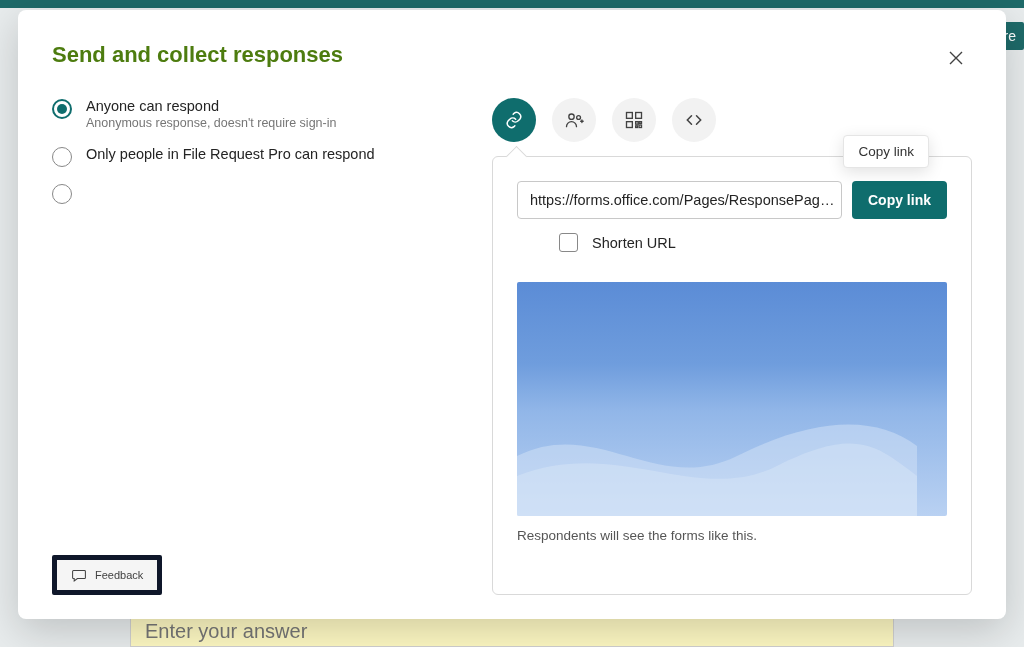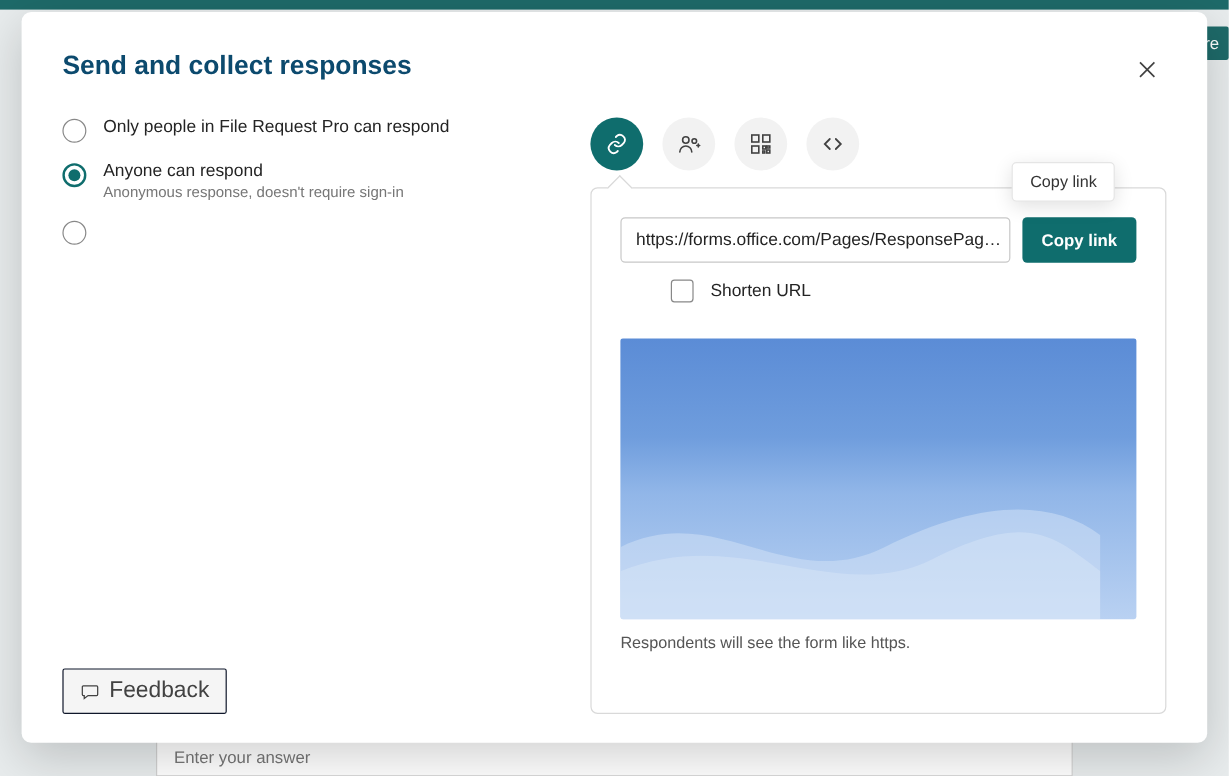--- a/index.html
+++ b/index.html
@@ -3,32 +3,32 @@
 <meta charset="utf-8">
 <style>
   * { box-sizing: border-box; margin: 0; padding: 0; font-family: "Segoe UI", -apple-system, sans-serif; }
   html, body { width: 1024px; height: 647px; overflow: hidden; }
   body { background: #e8eced; position: relative; }
 
   .bg-topbar { position:absolute; top:0; left:0; right:0; height:8px; background:#1e6a69; }
   .bg-fragment { position:absolute; top:22px; right:0; background:#1e6a69; color:#fff; font-size:14px; padding:6px 8px; border-radius:2px; }
   .bg-answer {
     position:absolute; left:130px; right:130px; bottom:0; height:32px;
-    background:#ffffff; border:1px solid #d1d1d1; color:#767676; font-size:14px;
+    background:#fef9c3; border:1px solid #d1d1d1; color:#767676; font-size:20px;
     display:flex; align-items:center; padding:0 14px;
   }
 
   .modal {
     position:absolute; top:10px; left:18px; right:18px; bottom:28px;
     background:#fff; border-radius:8px; box-shadow:0 12px 40px rgba(0,0,0,.18);
     padding:32px 34px 24px 34px;
     display:flex; flex-direction:column;
   }
   .modal-header { display:flex; justify-content:space-between; align-items:flex-start; margin-bottom:24px; }
-  .modal-title { font-size:22px; font-weight:600; color:#0c4a6e; }
+  .modal-title { font-size:22px; font-weight:600; color:#4d7c0f; }
   .close-btn { width:32px; height:32px; display:flex; align-items:center; justify-content:center; cursor:pointer; color:#424242; }
   .close-btn svg { width:16px; height:16px; }
 
   .modal-body { flex:1; display:flex; gap:40px; }
 
   .left-col { flex:0 0 400px; display:flex; flex-direction:column; }
   .radio-group { display:flex; flex-direction:column; gap:16px; }
   .radio-item { display:flex; gap:14px; cursor:pointer; }
   .radio-circle {
     flex:0 0 20px; width:20px; height:20px; border-radius:50%;
@@ -38,22 +38,22 @@
   .radio-item.selected .radio-circle::after {
     content:""; position:absolute; top:3px; left:3px; right:3px; bottom:3px;
     background:#0f6d6d; border-radius:50%;
   }
   .radio-text .label { font-size:14.5px; color:#242424; }
   .radio-text .desc  { font-size:12.5px; color:#767676; margin-top:2px; }
 
   .feedback-row { margin-top:auto; }
   .feedback-btn {
     display:inline-flex; align-items:center; gap:8px;
-    border:1px solid #0f172a; background:#f5f5f5; color:#424242;
-    font-size:19px; padding:7px 14px; cursor:pointer; border-radius:2px;
+    border:5px solid #0f172a; background:#f5f5f5; color:#424242;
+    font-size:11px; padding:7px 14px; cursor:pointer; border-radius:2px;
   }
   .feedback-btn svg { width:16px; height:16px; }
 
   .right-col { flex:1; display:flex; flex-direction:column; min-width:0; }
   .tab-pills { display:flex; gap:16px; margin-bottom:14px; }
   .pill {
     width:44px; height:44px; border-radius:50%;
     display:flex; align-items:center; justify-content:center;
     background:#f2f2f2; cursor:pointer; color:#424242;
   }
@@ -136,32 +136,32 @@
         <path d="M2 2 L14 14 M14 2 L2 14"></path>
       </svg>
     </div>
   </div>
 
   <div class="modal-body">
 
     <div class="left-col">
       <div class="radio-group">
 
-        <div class="radio-item">
-          <div class="radio-circle"></div>
-          <div class="radio-text">
-            <div class="label">Only people in File Request Pro can respond</div>
-          </div>
-        </div>
-
         <div class="radio-item selected">
           <div class="radio-circle"></div>
           <div class="radio-text">
             <div class="label">Anyone can respond</div>
             <div class="desc">Anonymous response, doesn't require sign-in</div>
+          </div>
+        </div>
+
+        <div class="radio-item">
+          <div class="radio-circle"></div>
+          <div class="radio-text">
+            <div class="label">Only people in File Request Pro can respond</div>
           </div>
         </div>
 
         <div class="radio-item">
           <div class="radio-circle"></div>
         </div>
       </div>
 
       <div class="feedback-row">
         <button class="feedback-btn">
@@ -222,19 +222,19 @@
 
         <div class="preview-wrap">
           <div class="preview-canvas">
             <svg class="wave" viewBox="0 0 400 120" preserveAspectRatio="none">
               <path d="M0 60 C80 20 140 100 220 60 S360 20 400 50 V120 H0 Z"></path>
             </svg>
             <svg class="wave wave2" viewBox="0 0 400 120" preserveAspectRatio="none">
               <path d="M0 80 C100 40 180 110 260 70 S360 50 400 80 V120 H0 Z"></path>
             </svg>
           </div>
-          <div class="caption">Respondents will see the form like https.</div>
+          <div class="caption">Respondents will see the forms like this.</div>
         </div>
       </div>
     </div>
 
   </div>
 </div>
 
 </body></html>

